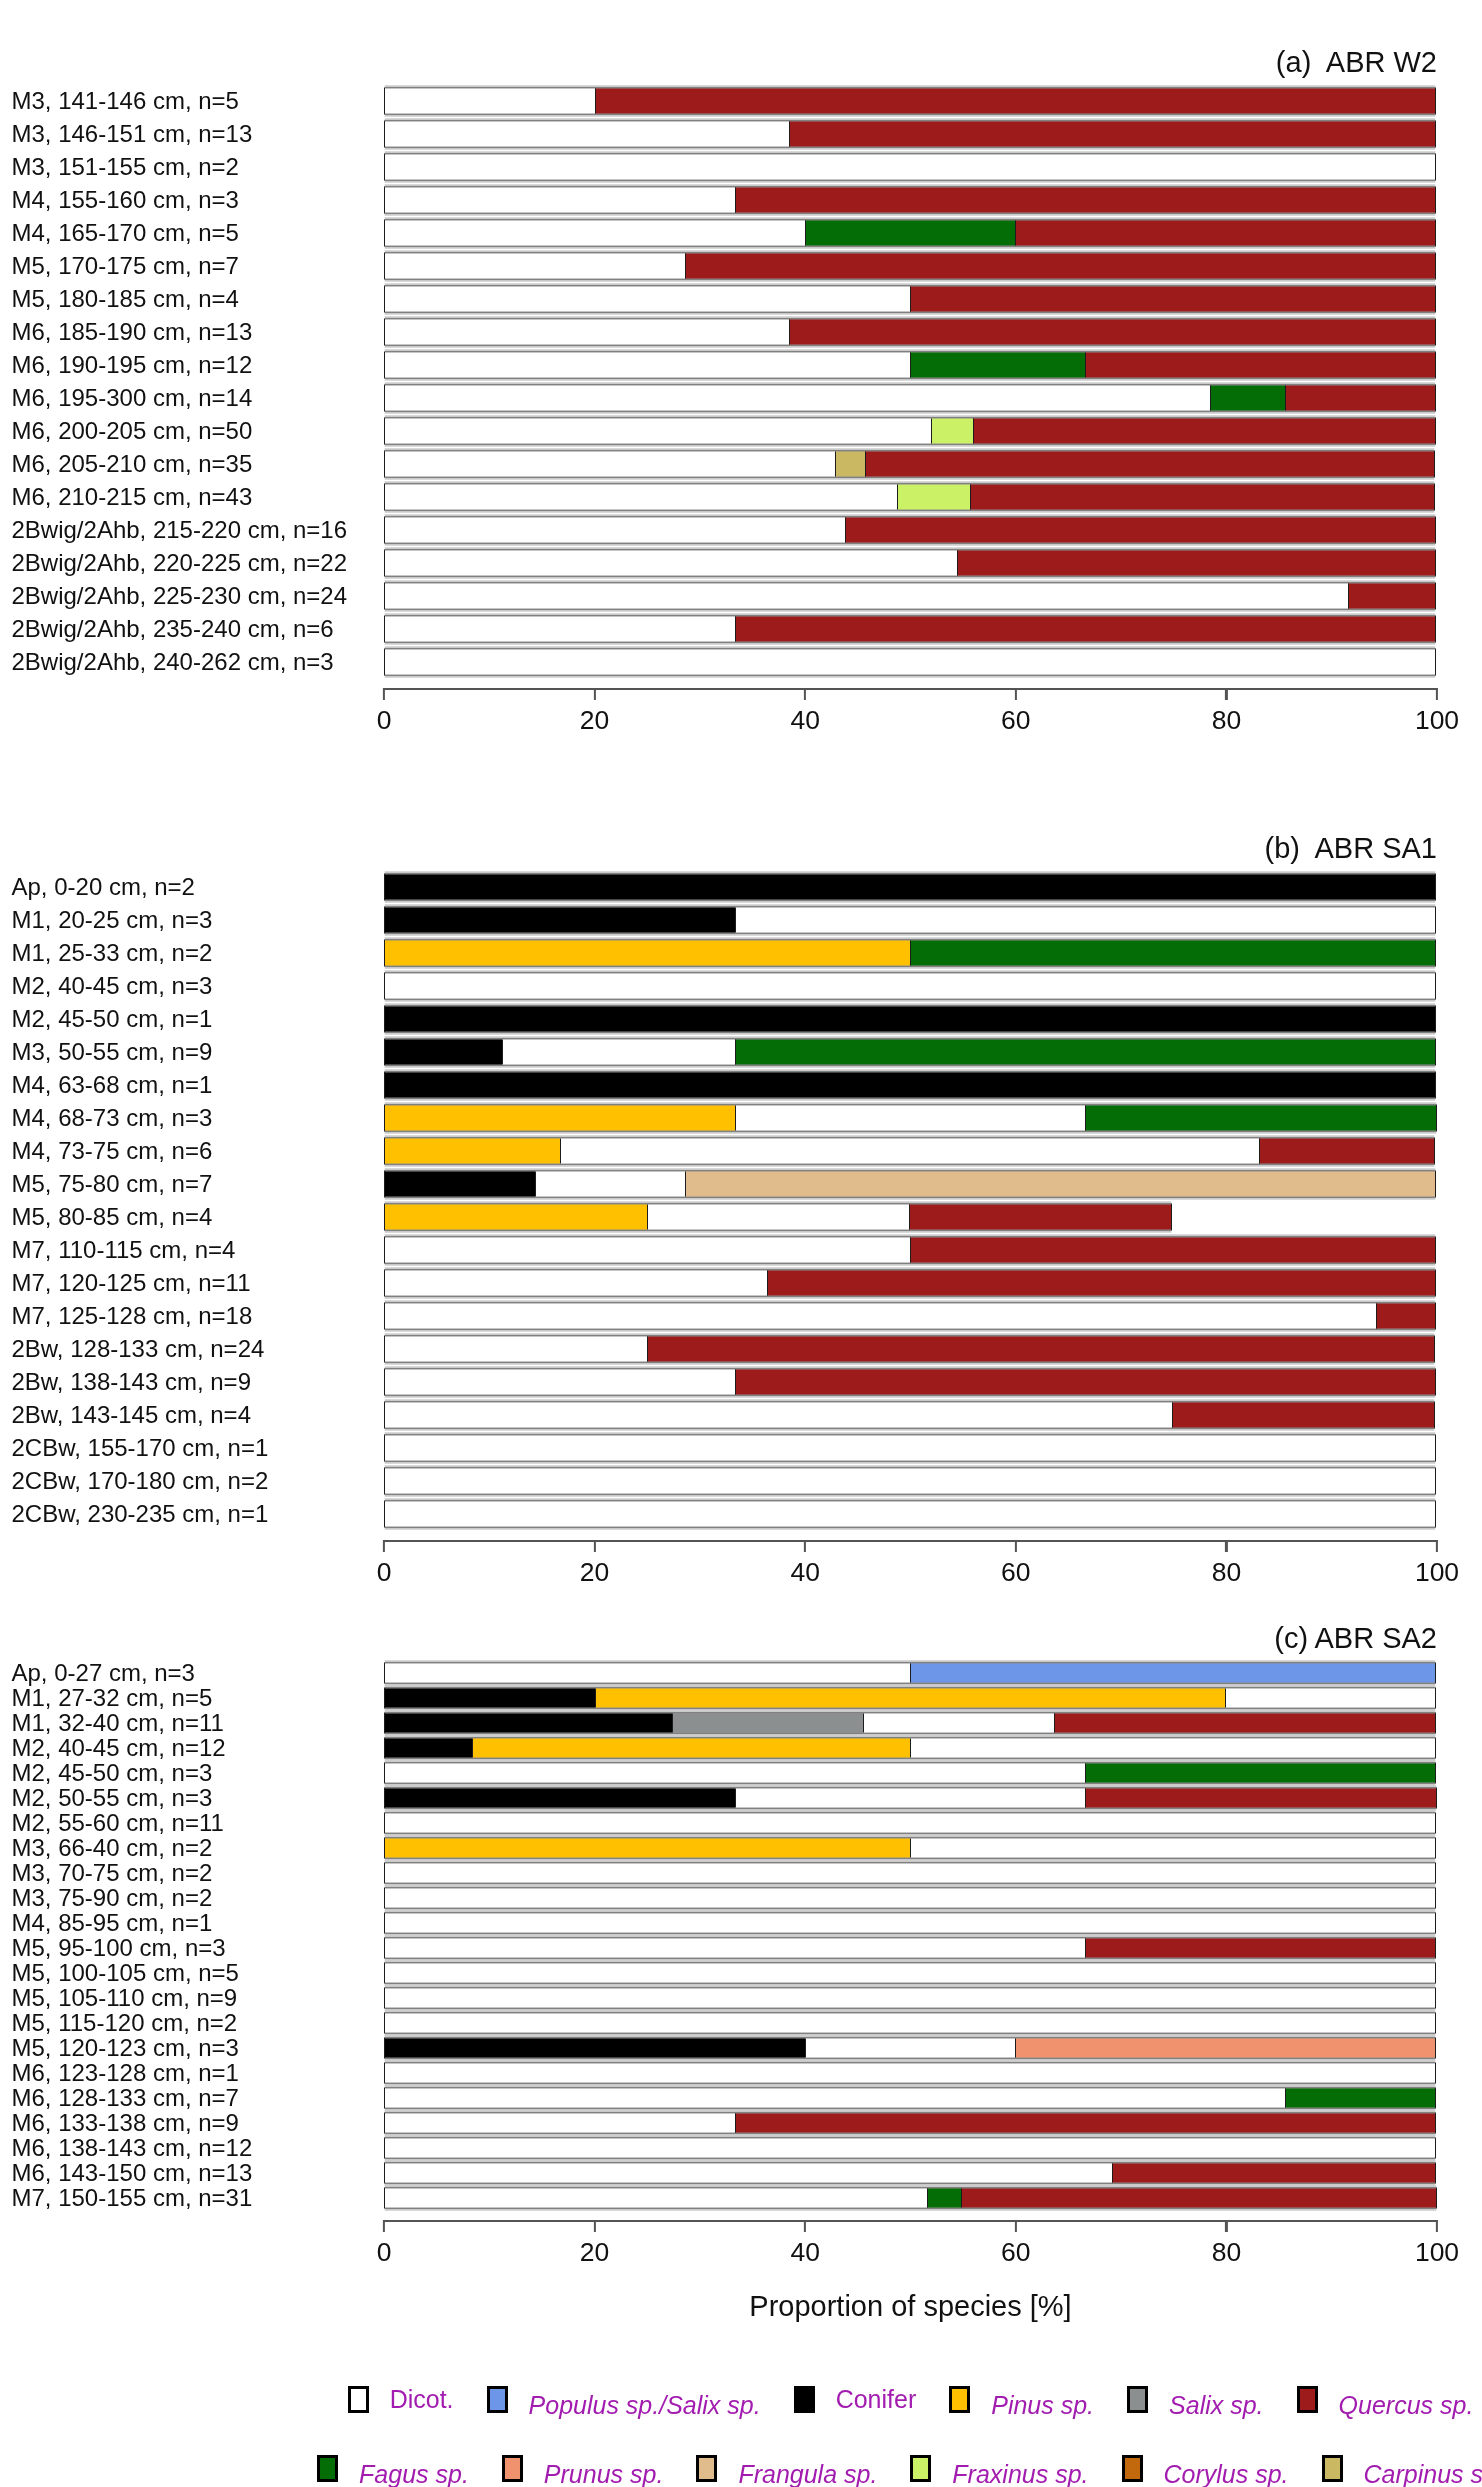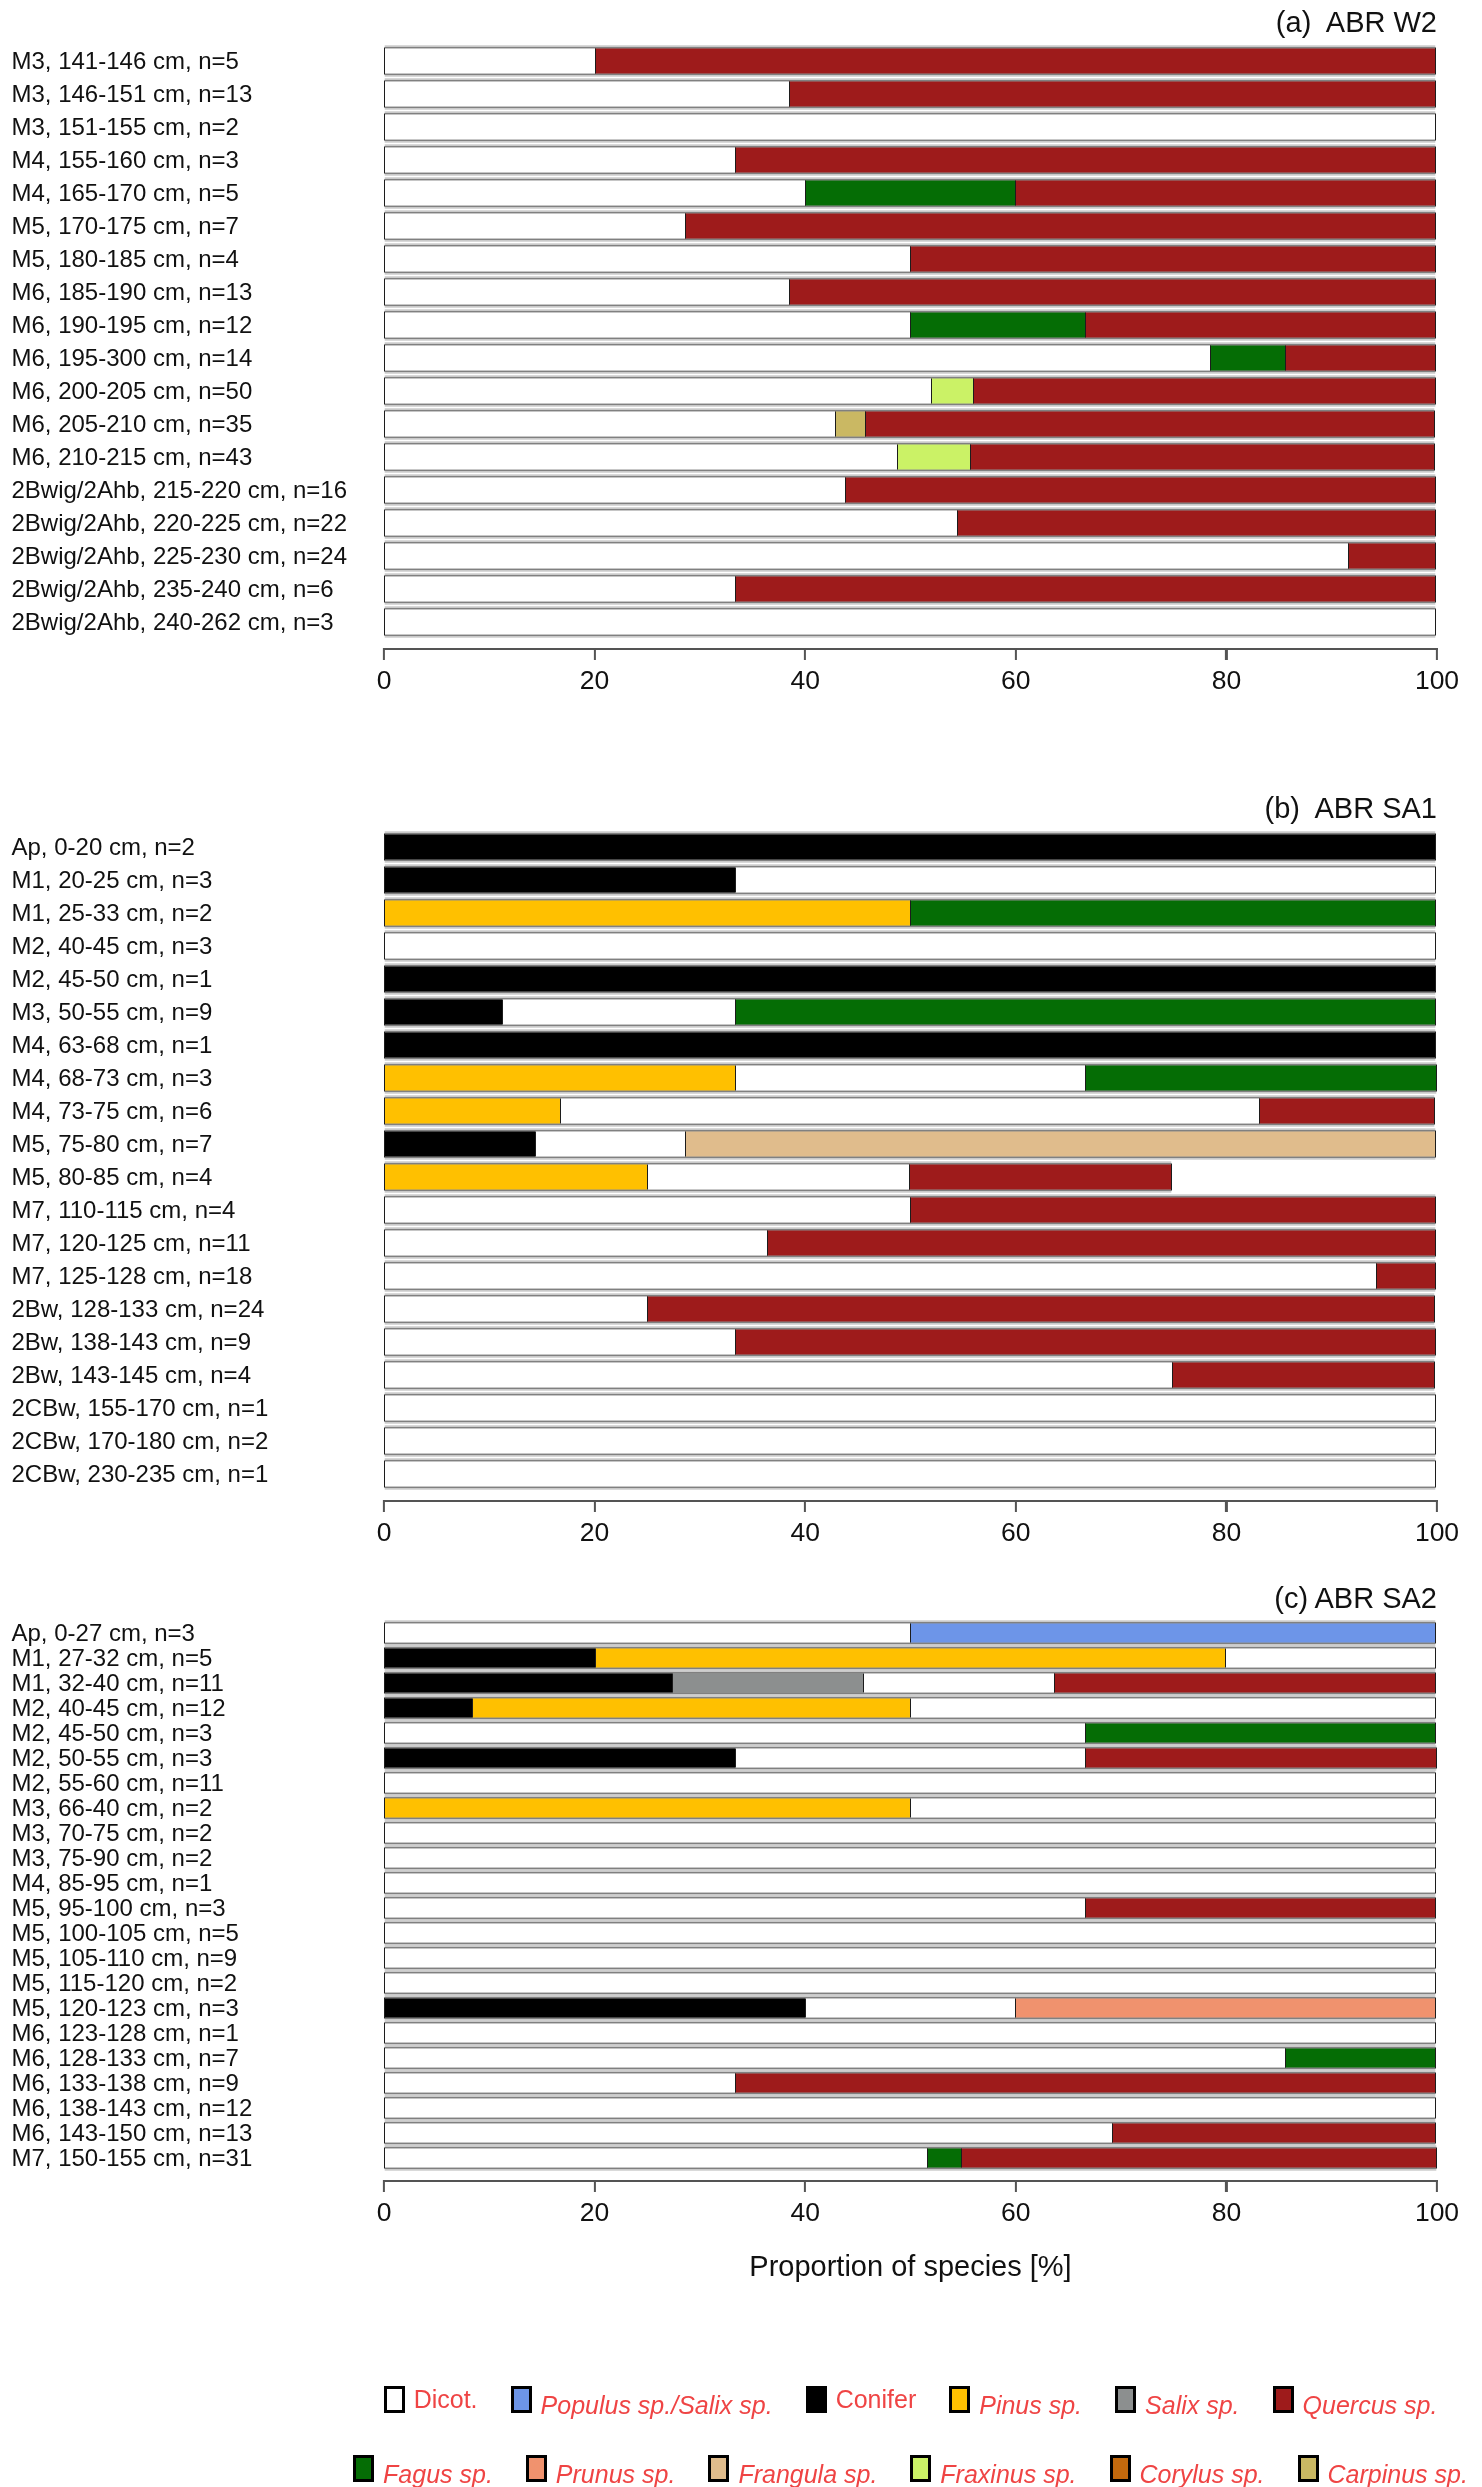--- a/index.html
+++ b/index.html
@@ -7,21 +7,21 @@
     width:1482px;height:2487px;background:#ffffff;position:relative;
     font-family:"Liberation Sans",sans-serif;color:#1a1a1a;
     -webkit-font-smoothing:antialiased;
   }
   .section{position:absolute;left:0;width:1482px;}
   #sec-a{top:0;}
   #sec-b{top:786px;}
   #sec-c{top:1576px;}
   .title{
     width:1437px;text-align:right;font-size:29px;font-weight:500;
-    height:44px;line-height:44px;white-space:pre;color:#111;
+    height:44px;line-height:44px;white-space:pre;color:#111;margin-top:40px;
   }
   .rows{}
   .row{display:flex;align-items:center;}
   .sec-ab .row{height:33px;}
   .sec-c .row{height:25px;}
   .rowlabel{
     width:384px;padding-left:11.5px;box-sizing:border-box;
     font-size:24px;white-space:nowrap;color:#111;
   }
   .track{position:relative;width:1053px;height:100%;}
@@ -39,21 +39,21 @@
     background-image:radial-gradient(rgba(70,45,0,0.38) 28%, rgba(0,0,0,0) 31%);
     background-size:5.7px 5.7px;
   }
   .axis{position:relative;width:1053px;margin-left:384px;margin-top:10px;height:66px;}
   .axisline{position:absolute;left:-1.4px;right:-1.4px;top:0;height:2.2px;background:#545454;}
   .tick{position:absolute;top:0;width:2.2px;height:12.2px;background:#545454;transform:translateX(-1.1px);}
   .ticklabel{position:absolute;top:17px;transform:translateX(-50%);font-size:26.5px;color:#111;}
   .xlabel{width:1053px;margin-left:384px;text-align:center;font-size:29px;margin-top:4.3px;color:#111;}
   #legend{position:absolute;top:2378px;left:339px;width:1143px;}
   .legend-row{display:flex;justify-content:center;gap:33px;margin-bottom:27px;}
-  .legend-item{display:flex;align-items:center;gap:9px;font-size:25px;white-space:nowrap;color:#ef4444;}
+  .legend-item{display:flex;align-items:center;gap:21px;font-size:25px;white-space:nowrap;color:#a21caf;}
   .swatch{width:15px;height:21px;border:3.6px solid #000;box-sizing:content-box;flex:0 0 auto;}
   .it{font-style:italic;margin-top:13px;}
 </style>
 </head>
 <body>
 
 <div class="section sec-ab" id="sec-a">
   <div class="title">(a)  ABR W2</div>
   <div class="rows">
       <div class="row">

